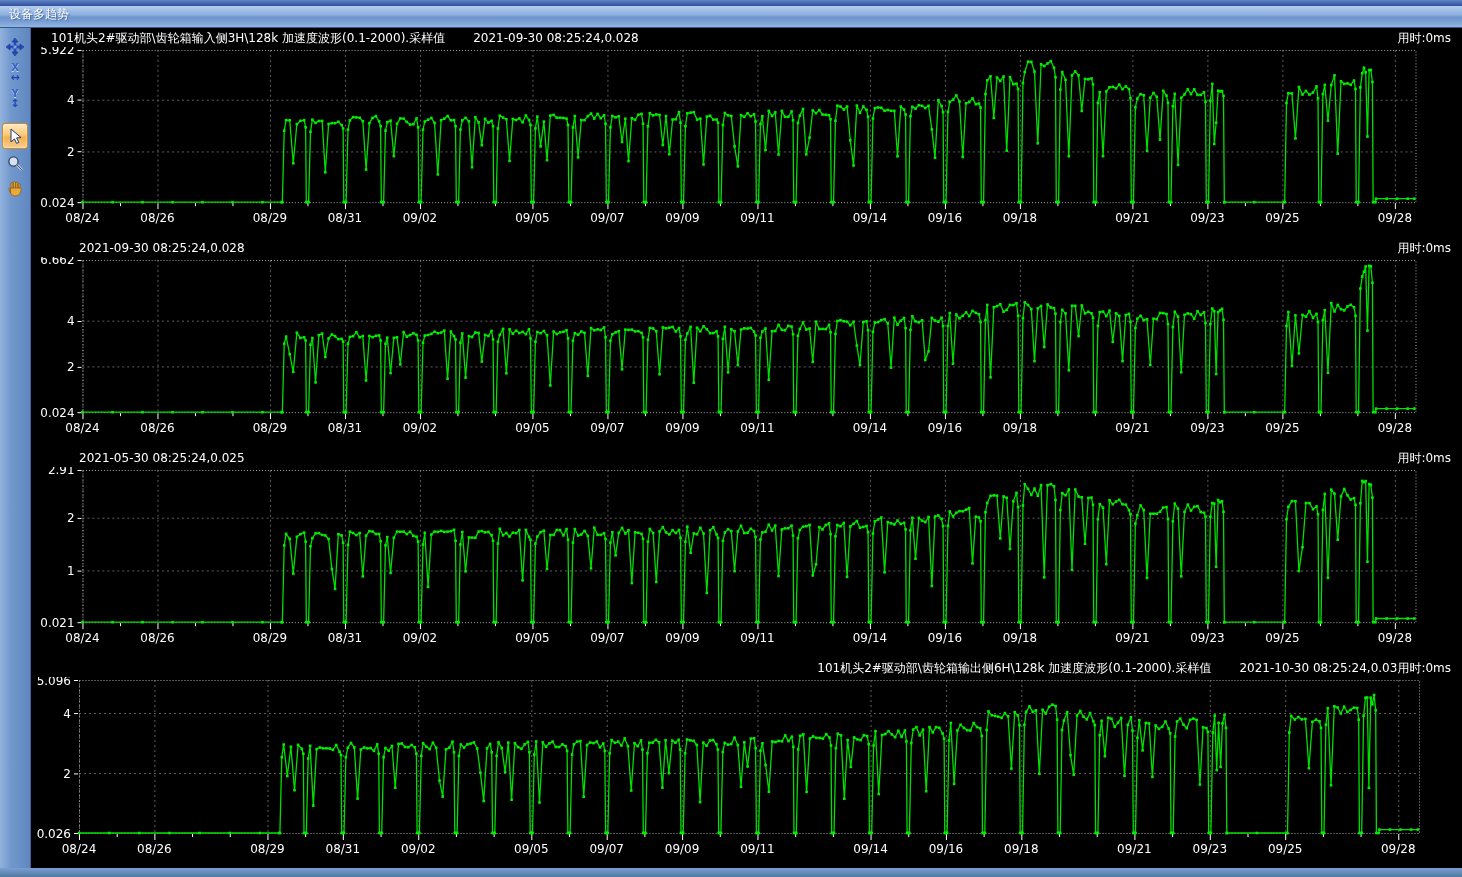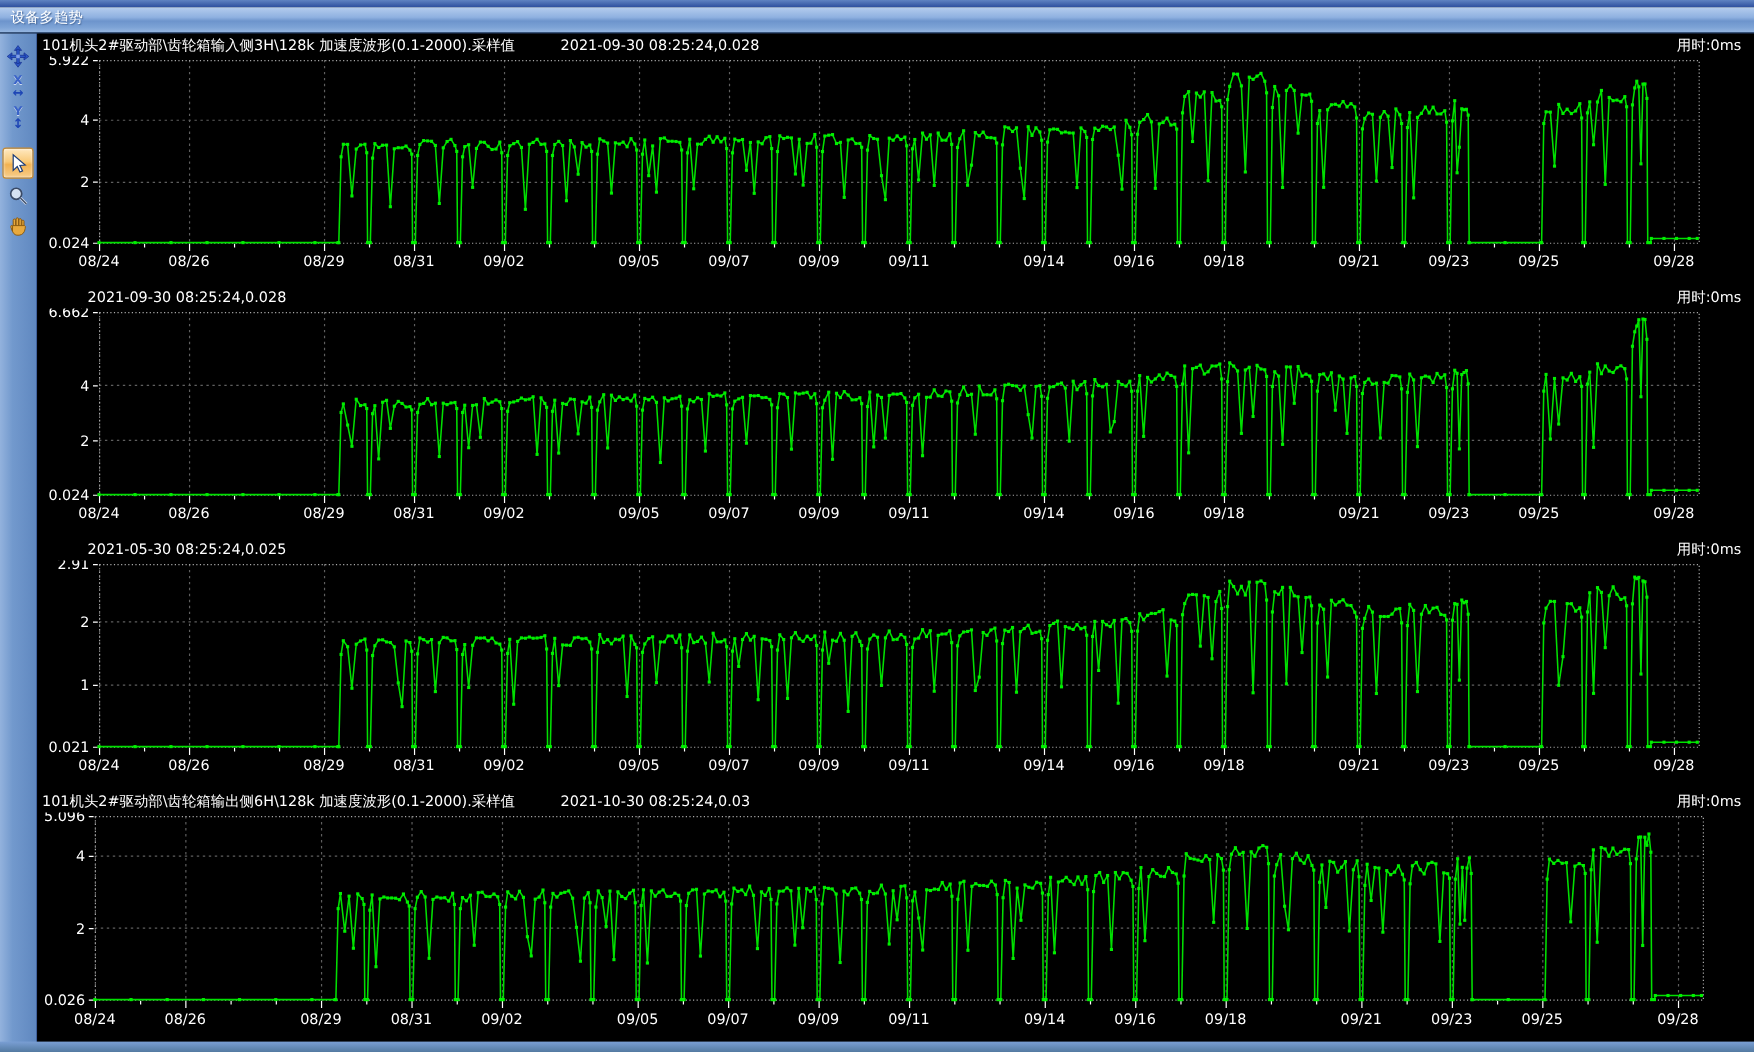--- a/index.html
+++ b/index.html
@@ -31,27 +31,27 @@
   .tool.gap{margin-top:10px;}
   .tool.selected{
     background:linear-gradient(#ffe9c0,#f9c978 45%,#f2b150 55%,#f7cd8a);
     border:1px solid #c98a2e;box-shadow:inset 0 0 2px #fff;
   }
   .axis-tool .ax-letter{font-size:10px;color:#3a63c8;text-shadow:0 1px 0 #cdd9ee;}
   .axis-tool .ax-arrow{font-size:11px;color:#1d45b5;margin-top:-1px;}
   
   .content{flex:1;background:#000;display:flex;flex-direction:column;}
   .panel{height:210px;flex:0 0 210px;display:flex;flex-direction:column;}
-  .panel:last-child{flex:1;}
+  .panel:last-child{flex:1;align-items:flex-end;}
   .chart-header{
     height:18px;flex:0 0 18px;display:flex;align-items:center;
-    color:#fff;font-size:12px;padding:1px 12px 0 4px;white-space:nowrap;
+    color:#fff;font-size:12px;padding:1px 12px 0 20px;white-space:nowrap;
   }
   .chart-title{flex:0 0 auto;}
-  .chart-timestamp{margin-left:38px;flex:0 0 auto;}
+  .chart-timestamp{margin-left:28px;flex:0 0 auto;}
   .chart-elapsed{margin-left:auto;flex:0 0 auto;}
   svg.plot{display:block;}
   .frame-bottom{
     position:absolute;left:0;bottom:0;width:1462px;height:9px;
     background:linear-gradient(#7a9fd4,#52799f);
   }
 </style>
 </head>
 <body>
 

